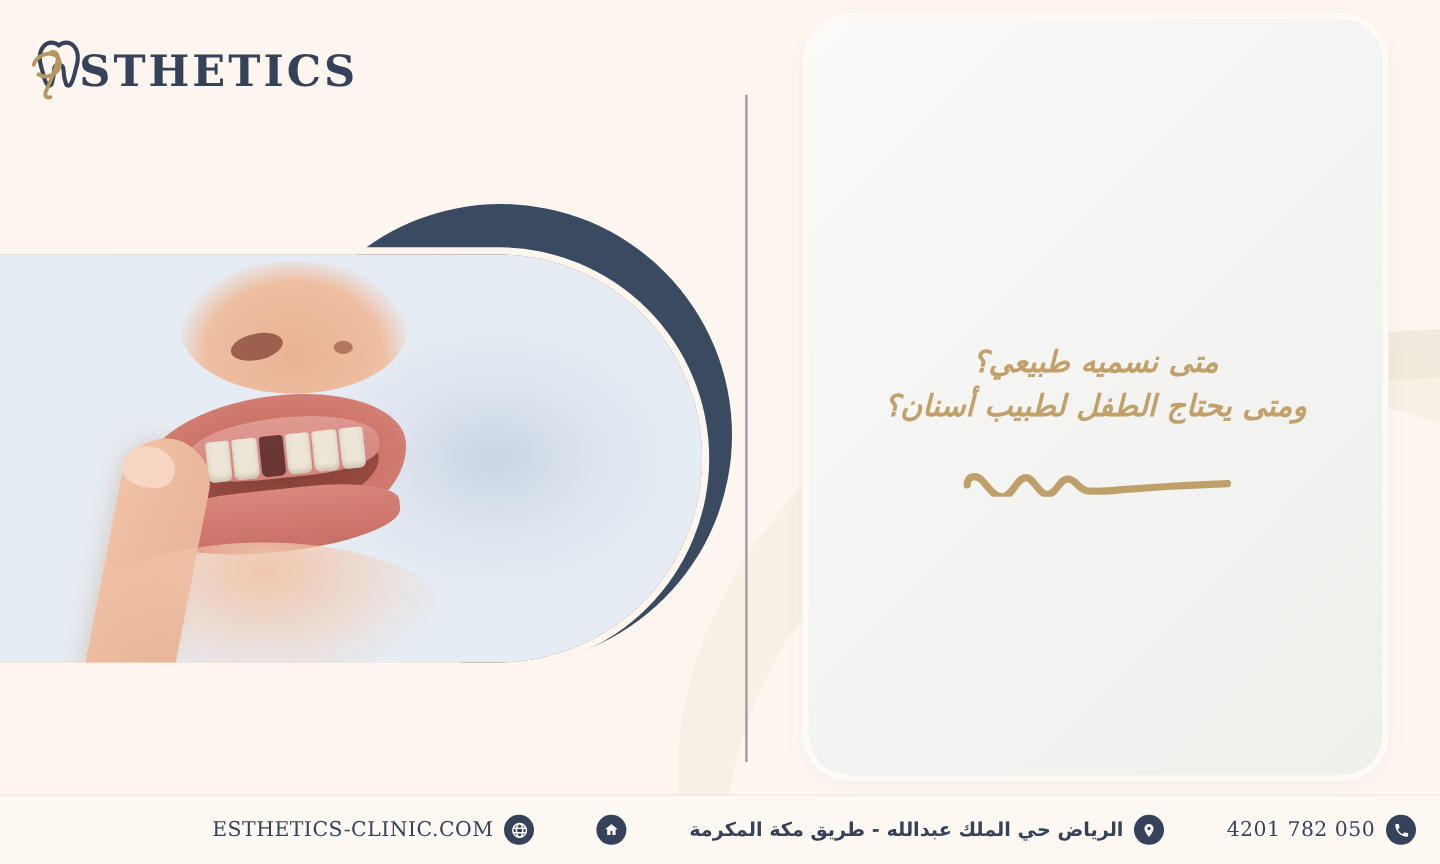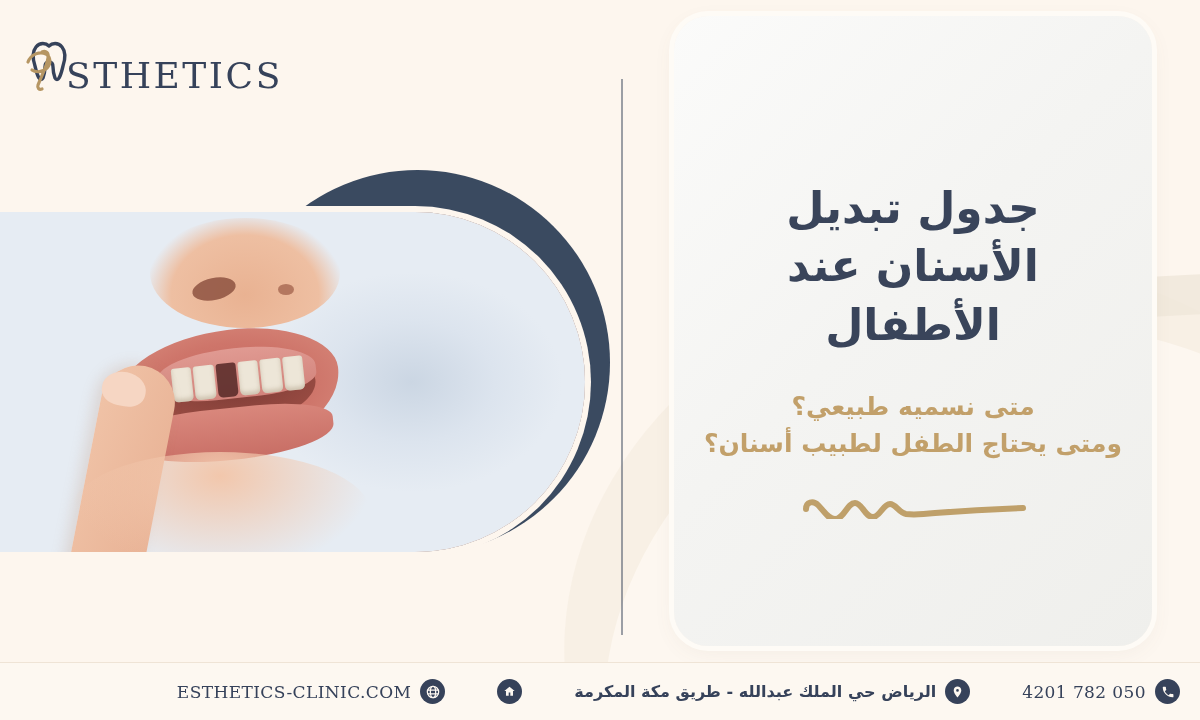--- a/index.html
+++ b/index.html
@@ -59,22 +59,23 @@
   }
 
   
   .logo {
     position: absolute;
     left: 22px;
     top: 22px;
     width: 300px;
     height: 72px;
     display: flex;
-    align-items: flex-end;
+    align-items: center;
     gap: 2px;
+    font-weight: bold;
   }
   .logo-mark { width: 54px; height: 56px; flex: none; }
   .logo-word {
     font-family: "DejaVu Serif", "Liberation Serif", serif;
     font-size: 36px;
     letter-spacing: 2.5px;
     color: #36425A;
     line-height: 1;
     margin-left: -12px;
     padding-top: 4px;
@@ -227,20 +228,21 @@
     margin-top: 36px;
   }
 
   .subhead {
     color: #C2A06A;
     font-weight: 600;
     font-size: 25px;
     line-height: 1.5;
     margin-top: 34px;
     white-space: pre-line;
+    font-style: italic;
   }
 
   .squiggle { margin-top: 22px; }
 
   
   .footer-rule {
     position: absolute;
     left: 0; top: 662px;
     width: 1200px; height: 1px;
     background: #EFE4D6;
@@ -327,22 +329,20 @@
         <div class="f-chin"></div>
       </div>
     </div>
   </div>
 
   <div class="v-divider"></div>
 
   <div class="panel">
     <div class="panel-content">
 
-      <div class="headline">جدول تبديل
-الأسنان عند الأطفال</div>
 
       <div class="subhead">متى نسميه طبيعي؟
 ومتى يحتاج الطفل لطبيب أسنان؟</div>
 
       <svg class="squiggle" width="226" height="34" viewBox="0 0 226 34">
         <path d="M6 24c0-7 7-9 12-4 6 6 10 14 17 14 9 0 12-16 20-16 7 0 10 14 18 14 7 0 10-13 17-13 6 0 9 9 16 10 9 1 20 0 29-1 25-2 58-4 88-5" fill="none" stroke="#BFA06A" stroke-width="6" stroke-linecap="round"></path>
       </svg>
 
     </div>
   </div>

